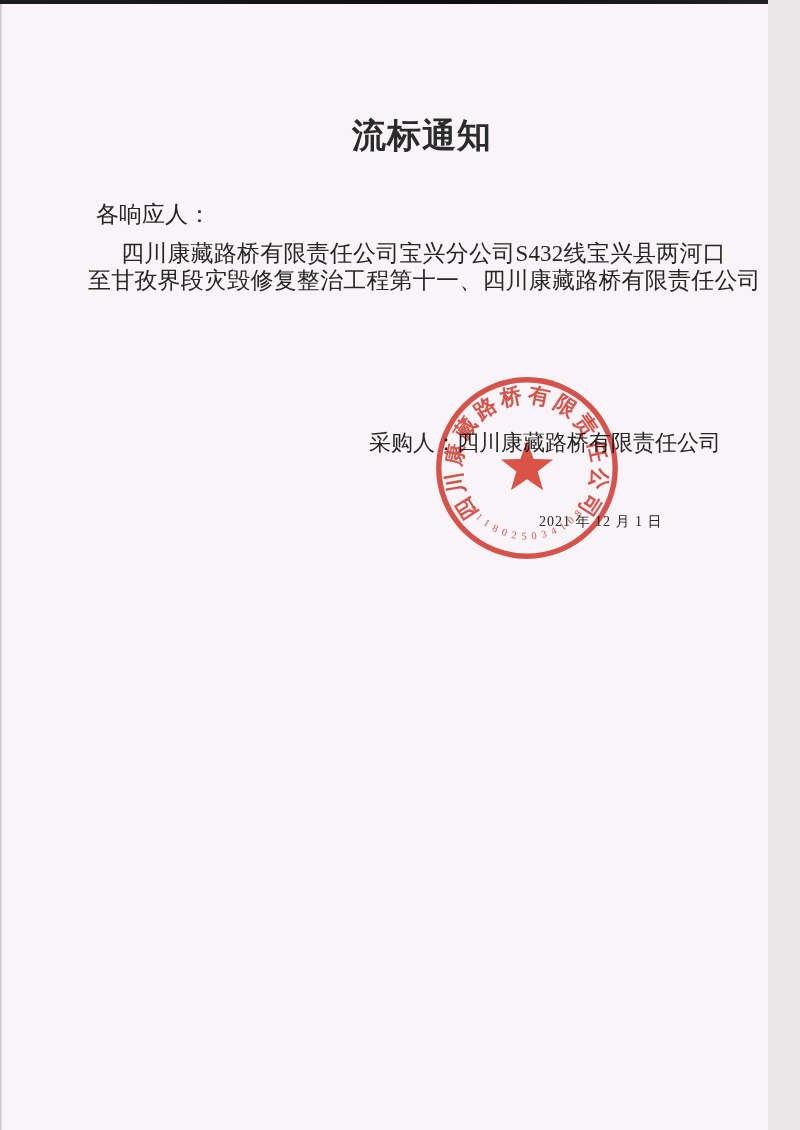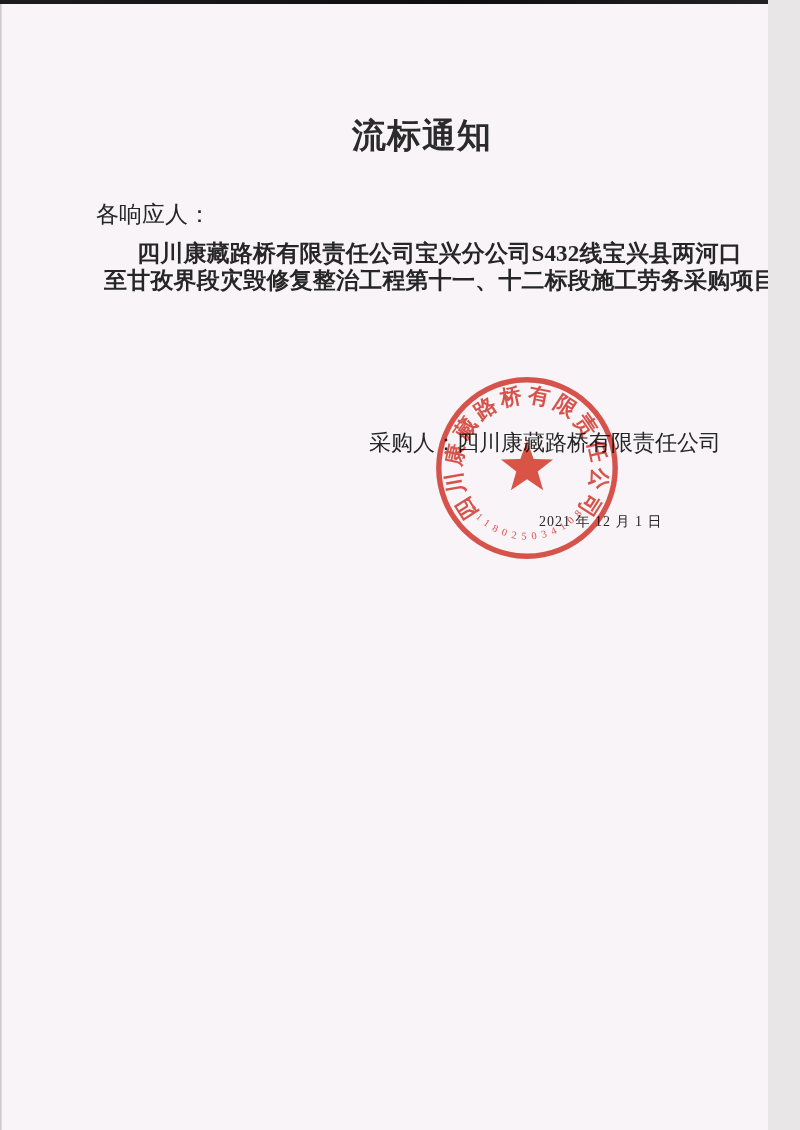--- a/index.html
+++ b/index.html
@@ -41,24 +41,23 @@
   }
   .salutation {
     position: absolute;
     left: 96px; top: 202px;
     font-size: 23px;
     line-height: 1.15;
     white-space: nowrap;
   }
   .body-paragraph {
     position: absolute;
-    left: 104px; top: 240px;
+    left: 88px; top: 240px;
     width: 625px;
     font-size: 23px;
-    font-weight: bold;
   }
   .body-line {
     line-height: 27.3px;
     white-space: nowrap;
     letter-spacing: 0.2px;
   }
   .body-line.first {
     padding-left: 33px;
   }
   .purchaser-line {
@@ -105,21 +104,21 @@
 
   <div class="edge-top"></div>
   <div class="edge-left"></div>
 
   <h1 class="doc-title">流标通知</h1>
 
   <div class="salutation">各响应人：</div>
 
   <div class="body-paragraph">
     <div class="body-line first">四川康藏路桥有限责任公司宝兴分公司S432线宝兴县两河口</div>
-    <div class="body-line">至甘孜界段灾毁修复整治工程第十一、十二标段施工劳务采购项目</div>
+    <div class="body-line">至甘孜界段灾毁修复整治工程第十一、四川康藏路桥有限责任公司</div>
   </div>
 
   <div class="purchaser-line">
     <span>采购人：</span><span>四川康藏路桥有限责任公司</span>
   </div>
 
   <div class="date-line">2021 年 12 月 1 日</div>
 
   <div class="stamp">
     <svg viewBox="0 0 200 200">

